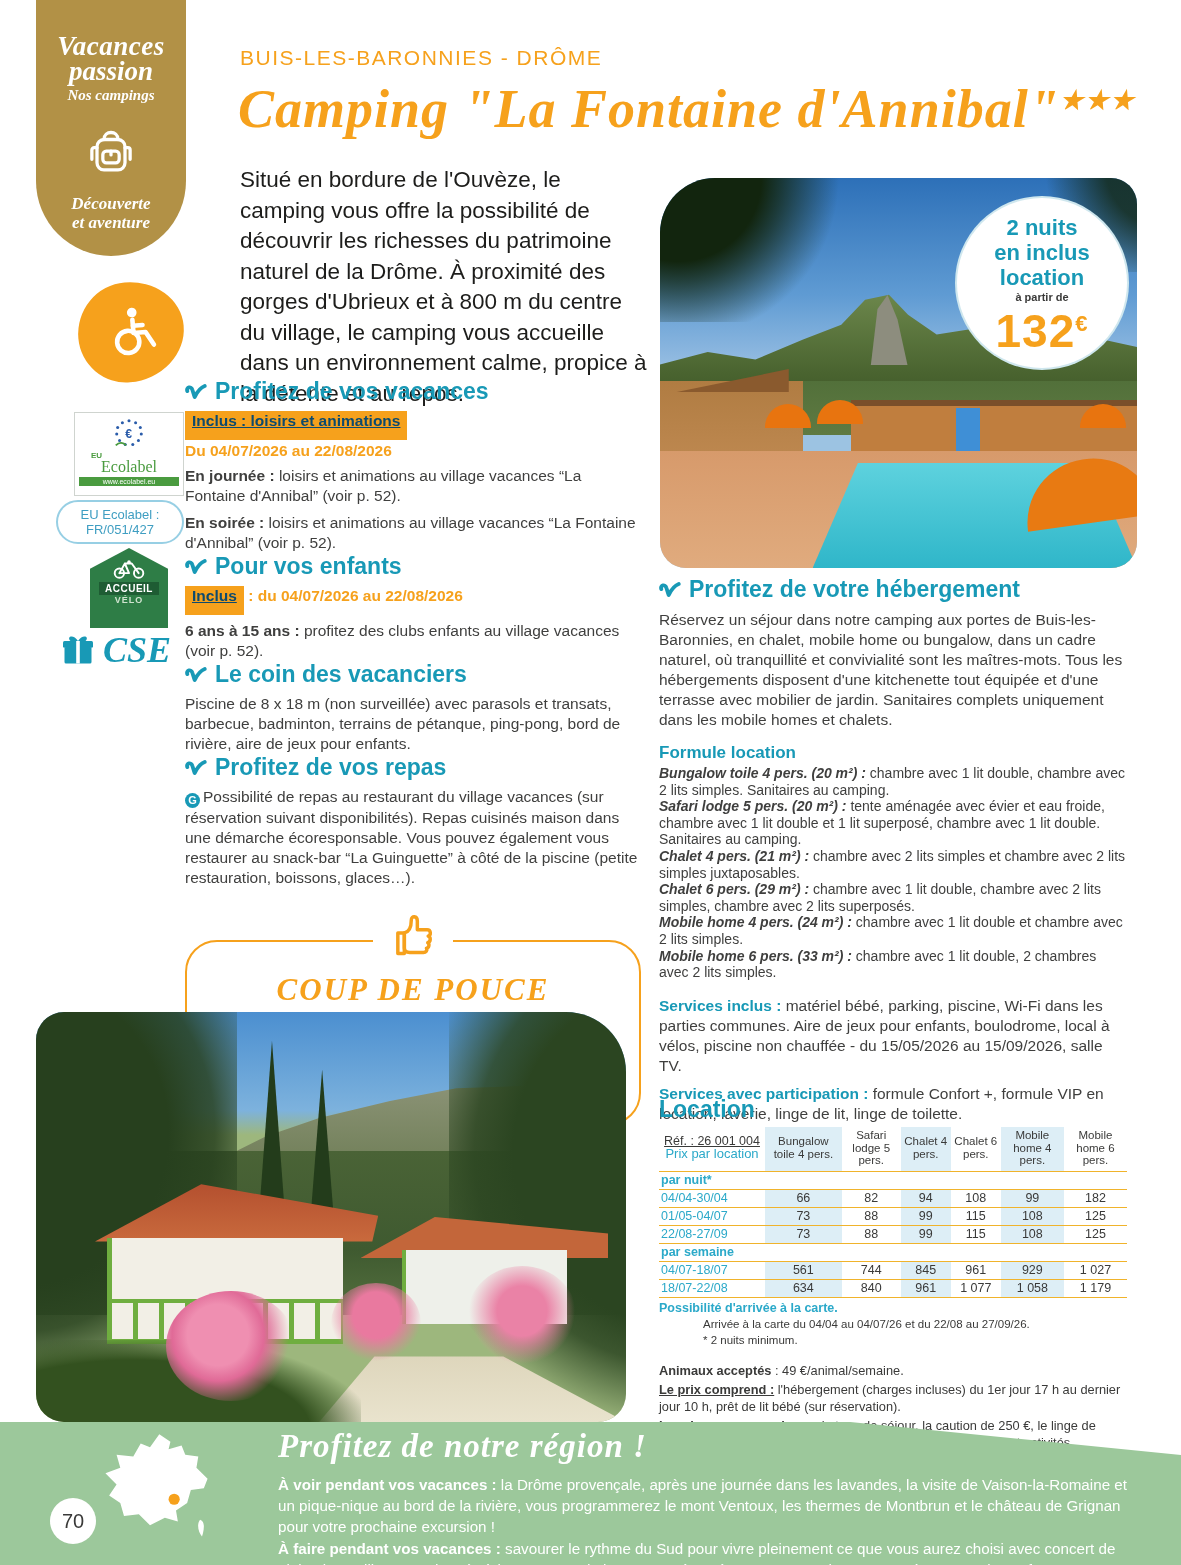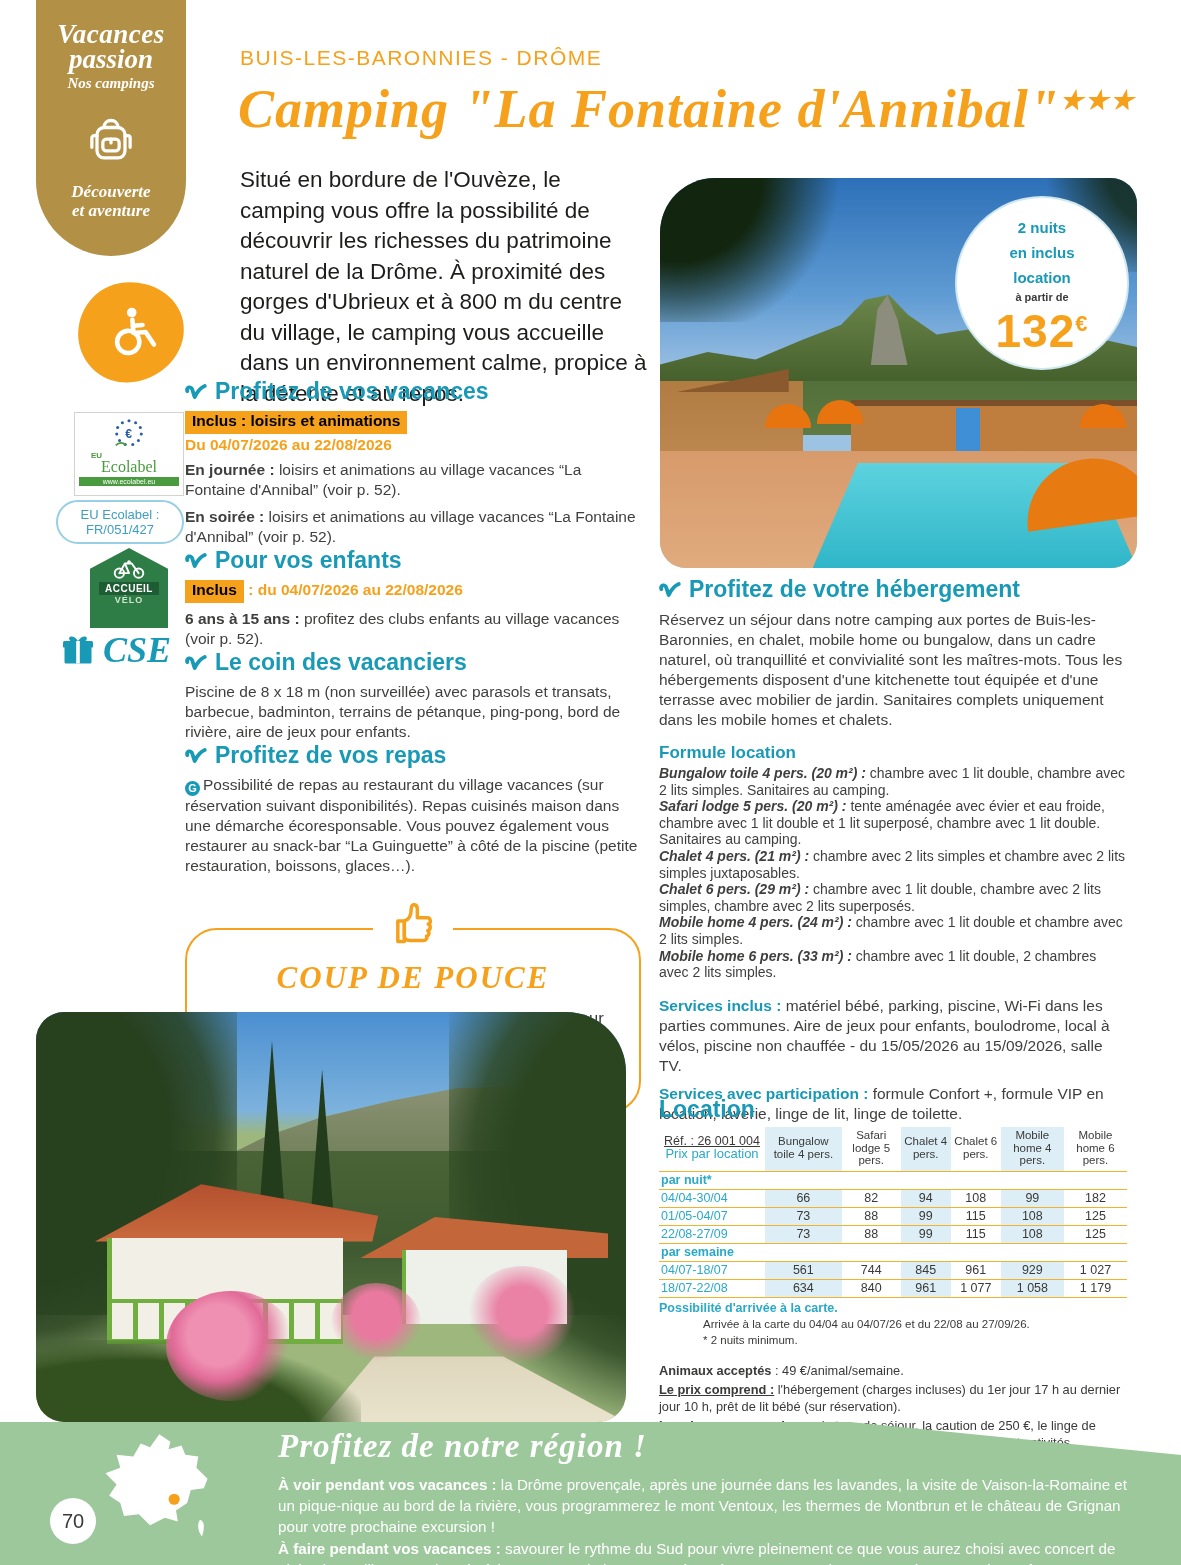--- a/index.html
+++ b/index.html
@@ -7,21 +7,21 @@
   body {
     width:1181px; height:1565px; position:relative; overflow:hidden;
     font-family:"Liberation Sans", sans-serif; color:#3a3a39;
   }
   .abs { position:absolute; }
   .script { font-family:cursive; font-style:italic; font-weight:700; }
 
   
   .gold-badge{ left:36px; top:0; width:150px; height:256px; background:#b29146;
     border-radius:0 0 75px 75px; color:#fff; text-align:center; position:absolute;
-    display:flex; flex-direction:column; align-items:center; padding-top:22px;}
+    display:flex; flex-direction:column; align-items:center; padding-top:34px;}
   .logo-l1{ font-size:27px; line-height:24px; letter-spacing:.5px;}
   .logo-l2{ font-size:27px; line-height:26px;}
   .logo-l3{ font-size:15px; line-height:22px;}
   .backpack{ margin-top:16px; }
   .tagline{ font-size:17px; line-height:19px; margin-top:12px;}
 
   
   .access-blob{ left:78px; top:282px; width:106px; height:100px; background:#f6a11c;
     border-radius:48% 52% 55% 45% / 52% 48% 52% 48%; transform:rotate(-5deg);
     display:flex; align-items:center; justify-content:center;}
@@ -67,30 +67,30 @@
   .pp-umb{ width:46px; height:24px; background:#e8740f; border-radius:46px 46px 0 0;}
   .pp-umb.u1{ left:22%; top:58%;} .pp-umb.u2{ left:33%; top:57%;} .pp-umb.u3{ left:88%; top:58%;}
   .pp-umb.big{ left:76%; top:72%; width:130px; height:64px; background:#e87a12; border-radius:120px 120px 0 0; transform:rotate(-8deg);}
   .pp-leaf{ left:-6%; top:-8%; width:55%; height:45%;
     background:radial-gradient(circle at 18% 18%, #12250e 0 32%, rgba(18,37,14,.75) 40%, transparent 62%);}
   .pp-leaf2{ left:70%; top:-6%; width:45%; height:30%;
     background:radial-gradient(circle at 80% 10%, rgba(18,37,14,.8) 0 30%, transparent 60%);}
   .price-badge{ right:10px; top:20px; width:170px; height:170px; border-radius:50%; background:#fff;
     display:flex; flex-direction:column; align-items:center; justify-content:center; text-align:center;
     box-shadow:0 0 0 2px #cfe7ee;}
-  .pb-teal{ color:#1899b6; font-size:15px; line-height:25px; font-weight:700;}
+  .pb-teal{ color:#1899b6; font-size:22px; line-height:25px; font-weight:700;}
   .pb-from{ color:#3a3a39; font-size:11px; font-weight:700; margin-top:1px;}
   .pb-price{ color:#f6a11c; font-size:46px; line-height:42px; font-weight:800; letter-spacing:1px;}
   .pb-cur{ font-size:22px; vertical-align:16px;}
 
   
   .col{ position:absolute; }
   .sec-h{ display:flex; align-items:center; gap:8px; color:#1899b6; font-size:23px; font-weight:800; }
   .sec-h svg{ flex:0 0 auto; }
-  .badge-orange{ display:inline-block; background:#f6a11c; color:#000000; font-weight:700; font-size:15.5px; padding:1px 7px 4px;}
+  .badge-orange{ display:inline-block; background:#f6a11c; color:#0c4a6e; font-weight:700; font-size:15.5px; padding:1px 7px 10px;text-decoration:underline;}
   .date-orange{ color:#f6a11c; font-weight:700; font-size:15.5px;}
   .body-p{ font-size:15.5px; line-height:20px; color:#3f3f3e; }
   .lead{ font-weight:800; }
   .g-disc{ display:inline-flex; width:15px; height:15px; border-radius:50%; background:#1899b6; color:#fff;
     font-size:11px; font-weight:800; align-items:center; justify-content:center; vertical-align:-2px; margin-right:3px;}
 
   
   .left-col{ left:185px; top:378px; width:456px; }
   .left-col .sec-h{ margin-bottom:6px; }
   .mt{ }

